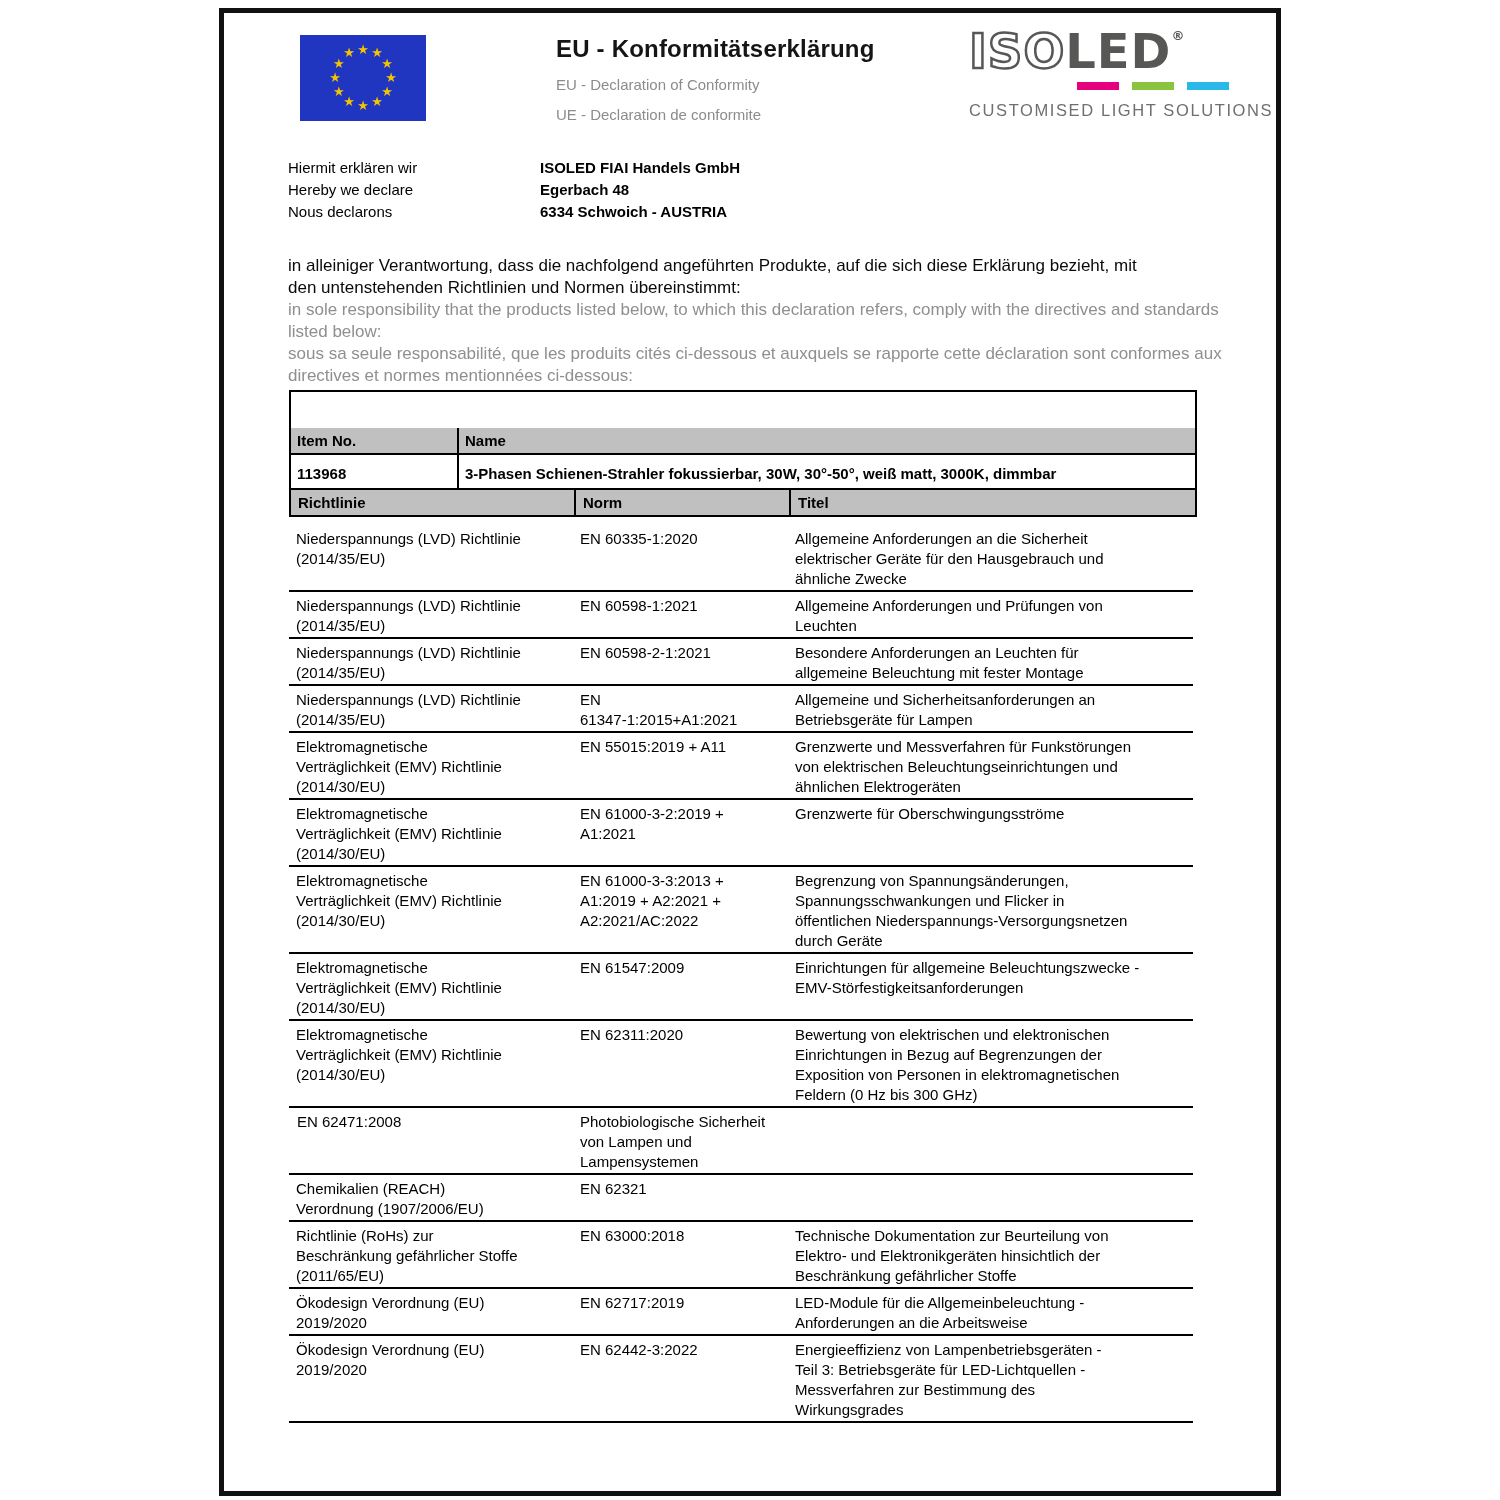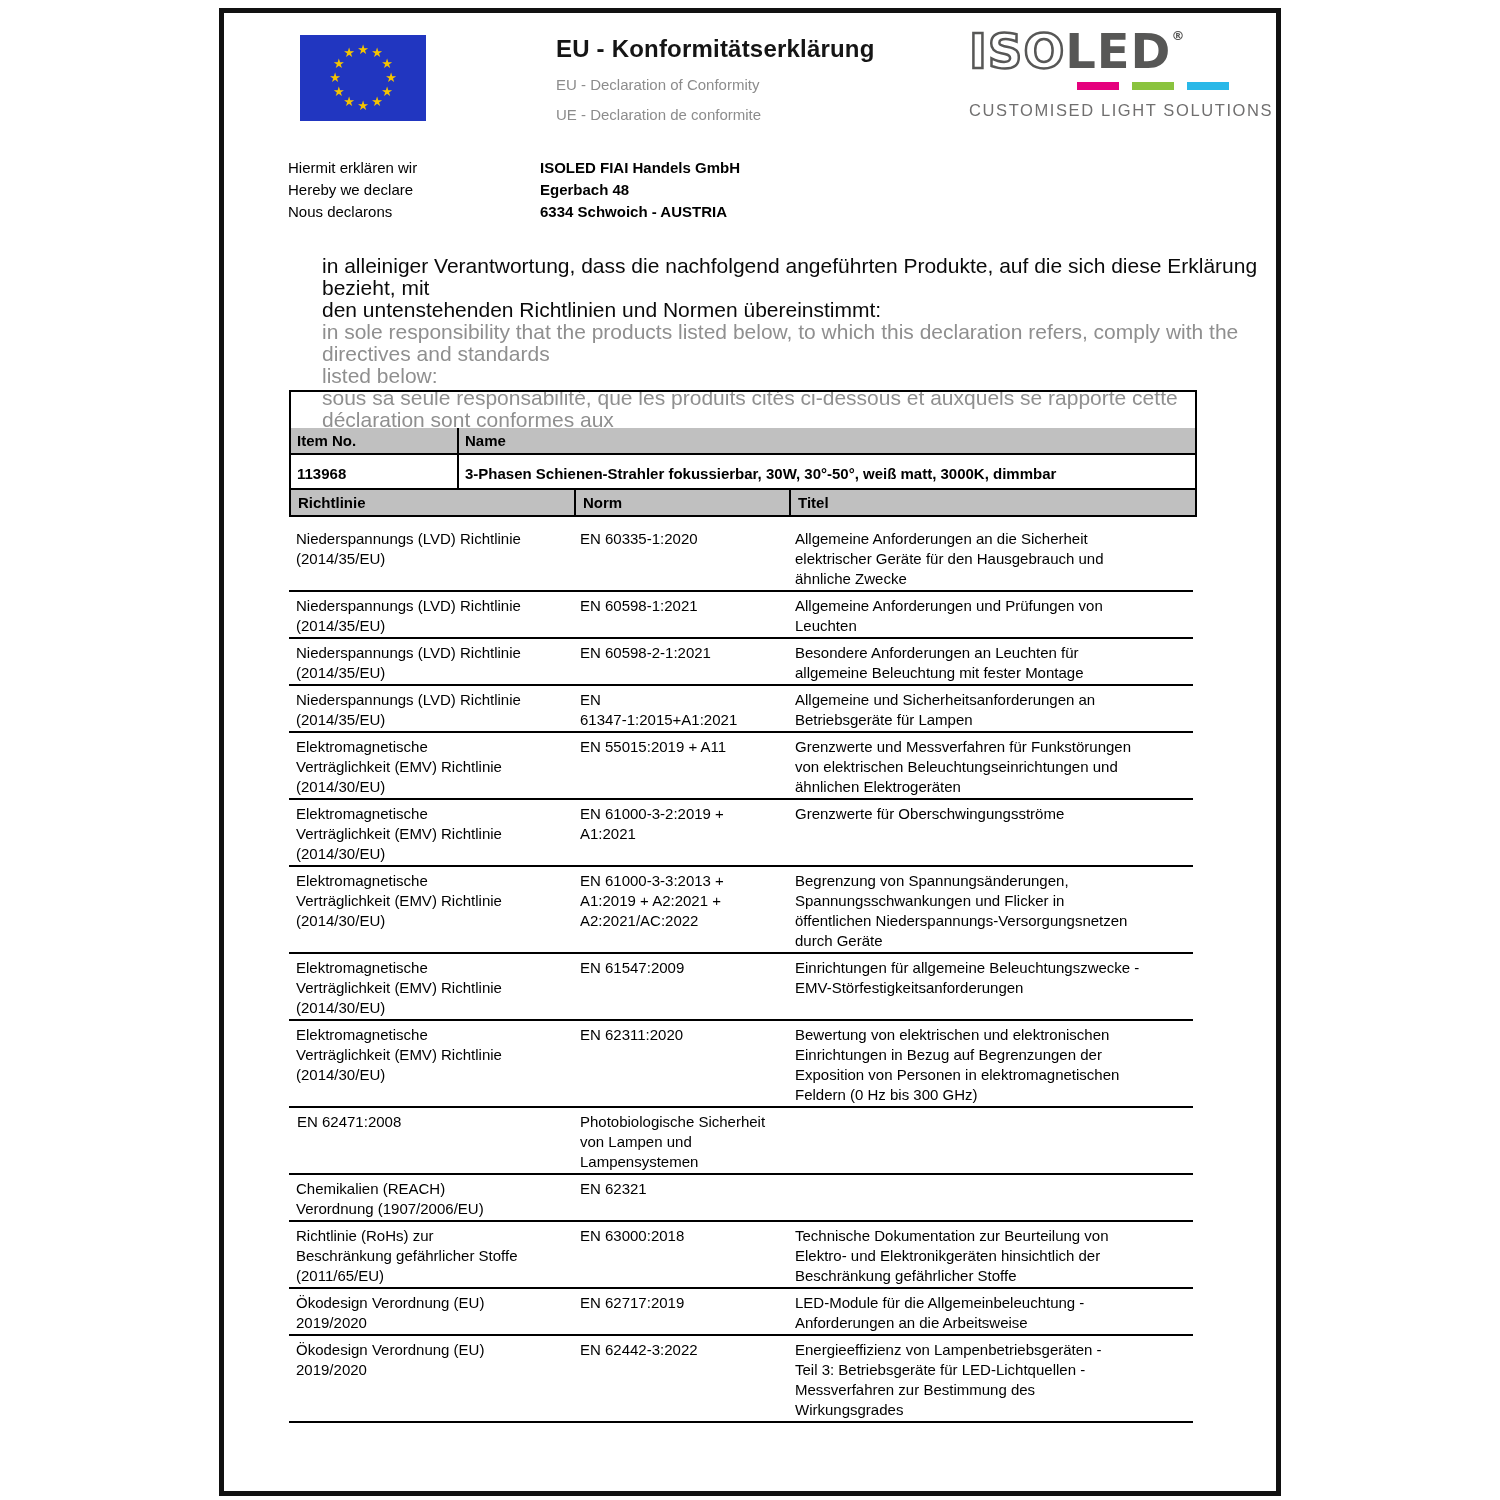--- a/index.html
+++ b/index.html
@@ -21,21 +21,21 @@
   .logo-word{font-size:48px;font-weight:bold;line-height:1;letter-spacing:1px;white-space:nowrap;font-family:"DejaVu Sans",sans-serif;}
   .logo-iso{-webkit-text-stroke:2.5px #575756;color:#fff;}
   .logo-led{color:#575756;}
   .logo-reg{font-size:13px;font-weight:bold;color:#575756;vertical-align:28px;letter-spacing:0;-webkit-text-stroke:0;}
   .logo-bars{display:flex;gap:13px;margin:7px 0 0 108px;}
   .logo-bar{width:42px;height:8px;}
   .logo-tagline{font-size:16.5px;color:#706f6f;letter-spacing:1.6px;margin-top:11px;white-space:nowrap;}
   
   .declare-left{position:absolute;left:64px;top:144px;font-size:15px;line-height:22px;white-space:pre-line;}
   .declare-company{position:absolute;left:316px;top:144px;font-size:15px;font-weight:bold;line-height:22px;white-space:pre-line;}
-  .para{position:absolute;left:64px;top:242px;font-size:21px;line-height:22px;margin-left:34px;}
+  .para{position:absolute;left:64px;top:242px;font-size:17px;line-height:22px;}
   .para .de{color:#0a0a0a;white-space:pre-line;}
   .para .gray{color:#8f8f8f;white-space:pre-line;}
   
   .item-table{position:absolute;left:65px;top:377px;width:904px;border:2px solid #000;}
   .item-row{display:grid;grid-template-columns:166px 1fr;}
   .item-row > div{padding:4px 6px;font-size:15px;font-weight:bold;border-left:2px solid #000;}
   .item-row > div:first-child{border-left:none;}
   .item-head{background:#c0c0c0;border-bottom:2px solid #000;margin-top:36px;}
   .item-body > div{padding-top:10px;padding-bottom:9px;}
   

